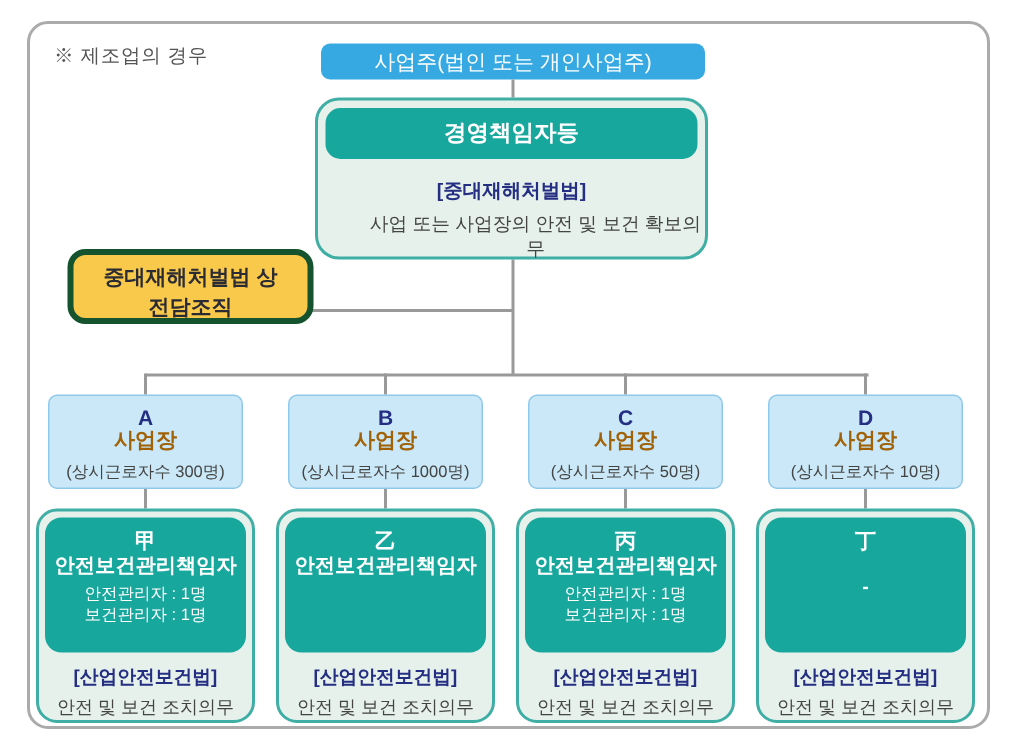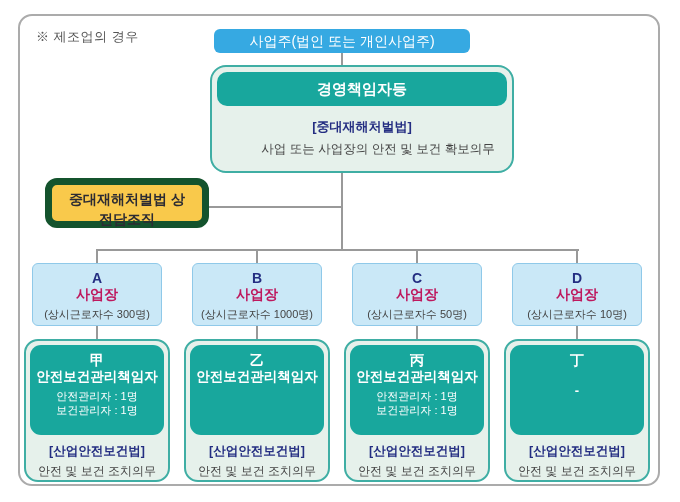--- a/index.html
+++ b/index.html
@@ -27,61 +27,61 @@
   .owner-box {
     position: absolute; left: 194px; top: 13px;
     width: 256px; height: 24px;
     background: #36a9e2; border-radius: 6px;
     color: #ffffff; font-weight: normal; font-size: 14px;
     text-align: center; line-height: 24px;
   }
   
   .exec-container {
     position: absolute; left: 190px; top: 49px;
-    width: 304px; height: 108px;
+    width: 262px; height: 108px;
     background: #e6f1eb; border: 2px solid #3faea4;
     border-radius: 16px; box-sizing: border-box;
     text-align: center;
   }
   .exec-header {
     margin: 5px 5px 0 5px; height: 34px;
     background: #18a79d; border-radius: 10px;
     color: #ffffff; font-weight: bold; font-size: 15px;
     line-height: 34px; text-align: center;
   }
   .exec-law {
     margin-top: 12px; font-size: 13px; font-weight: bold; color: #242e82;
   }
   .exec-duty {
     margin-top: 5px; font-size: 12.5px; color: #444444; padding-left: 32px;
   }
   
   .org-box {
-    position: absolute; left: 25px; top: 162px;
+    position: absolute; left: 25px; top: 150px;
     width: 164px; height: 50px;
-    background: #f9c94b; border: 7px solid #14532d;
+    background: #f9c94b; border: 4px solid #14532d;
     border-radius: 12px; box-sizing: border-box;
     color: #2b2b33; font-weight: bold; font-size: 14px;
     text-align: center; padding-top: 4px;
   }
   .org-box div { line-height: 20px; }
   
   .line { position: absolute; background: #999999; }
   .v { width: 2px; }
   .h { height: 2px; }
   
   .site-box {
     position: absolute; top: 247px;
     width: 130px; height: 63px;
     background: #cae8f7; border: 1px solid #8fc9e9;
     border-radius: 6px; box-sizing: border-box;
     text-align: center; padding-top: 6px;
   }
   .site-name { font-size: 14px; font-weight: bold; color: #242e82; line-height: 16px; }
-  .site-type { font-size: 14px; font-weight: bold; color: #be185d; line-height: 17px; font-family: Liberation Serif, serif; }
+  .site-type { font-size: 14px; font-weight: bold; color: #a16207; line-height: 17px; font-family: Liberation Serif, serif; }
   .site-workers { font-size: 11px; color: #444444; margin-top: 4px; }
   .mgr-container {
     position: absolute; top: 323px;
     width: 146px; height: 143px;
     background: #e6f1eb; border: 2px solid #3faea4;
     border-radius: 14px; box-sizing: border-box;
     text-align: center;
   }
   .mgr-teal {
     margin: 4px 4px 0 4px; height: 83px;

